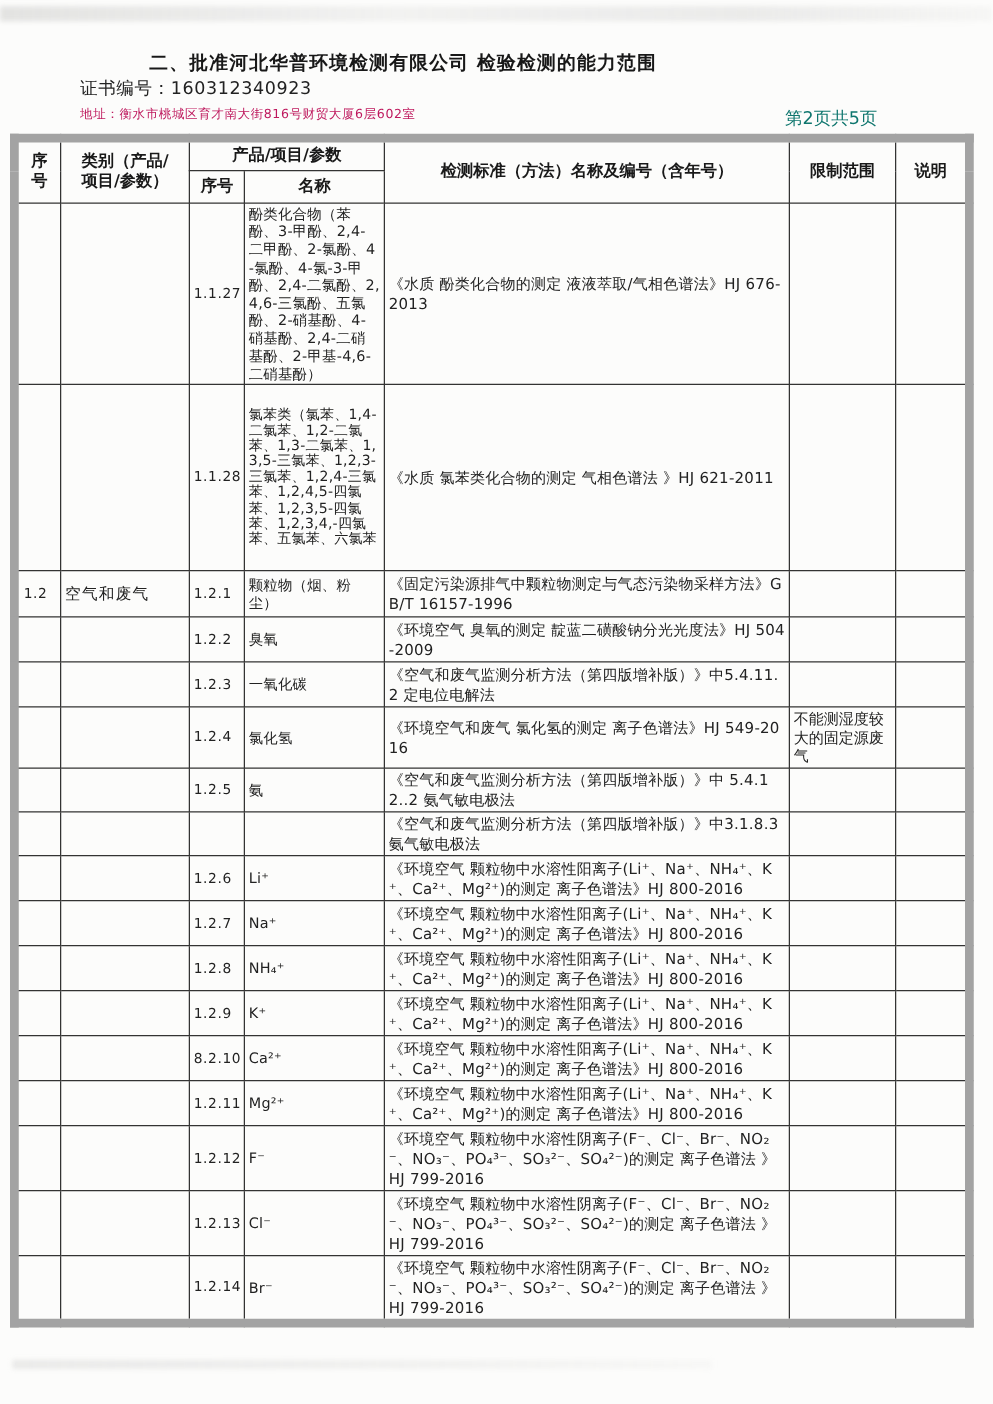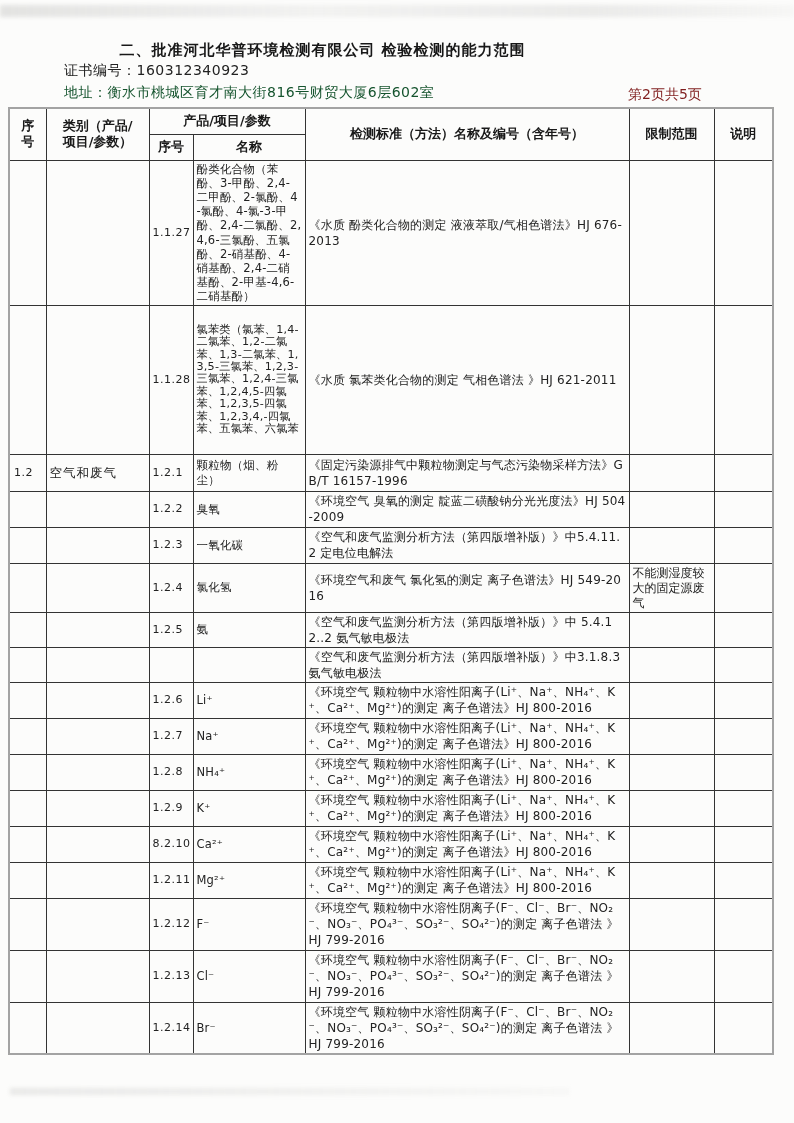--- a/index.html
+++ b/index.html
@@ -21,28 +21,28 @@
     position:absolute; left:10px; top:1088px; width:560px; height:7px;
     background:linear-gradient(90deg, rgba(190,190,188,.30), rgba(210,210,208,.10));
     filter:blur(2px);
   }
   .title {
     position:absolute; left:0; top:41px; width:645px;
     text-align:center; font-size:15px; font-weight:bold;
     letter-spacing:1px; color:#181818;
   }
   .meta-cert { position:absolute; left:64px; top:62px; font-size:14px; color:#222; letter-spacing:.5px; }
-  .meta-addr { position:absolute; left:64px; top:84px; font-size:14px; color:#14532d; letter-spacing:.5px; }
-  .page-ind  { position:absolute; left:628px; top:86px; font-size:14px; color:#7f1d1d; }
+  .meta-addr { position:absolute; left:64px; top:84px; font-size:10px; color:#be185d; letter-spacing:.5px; }
+  .page-ind  { position:absolute; left:628px; top:86px; font-size:14px; color:#0f766e; }
 
   table.cap {
     position:absolute; left:8px; top:107px;
     width:764px; table-layout:fixed;
     border-collapse:collapse;
-    border:2px solid #a3a3a3;
+    border:7px solid #a3a3a3;
   }
   table.cap th, table.cap td {
     border:1px solid #333;
     vertical-align:middle;
     overflow:hidden;
   }
   thead th {
     font-size:13px; font-weight:bold; text-align:center;
     color:#191919; padding:1px 2px; line-height:16px;
   }

